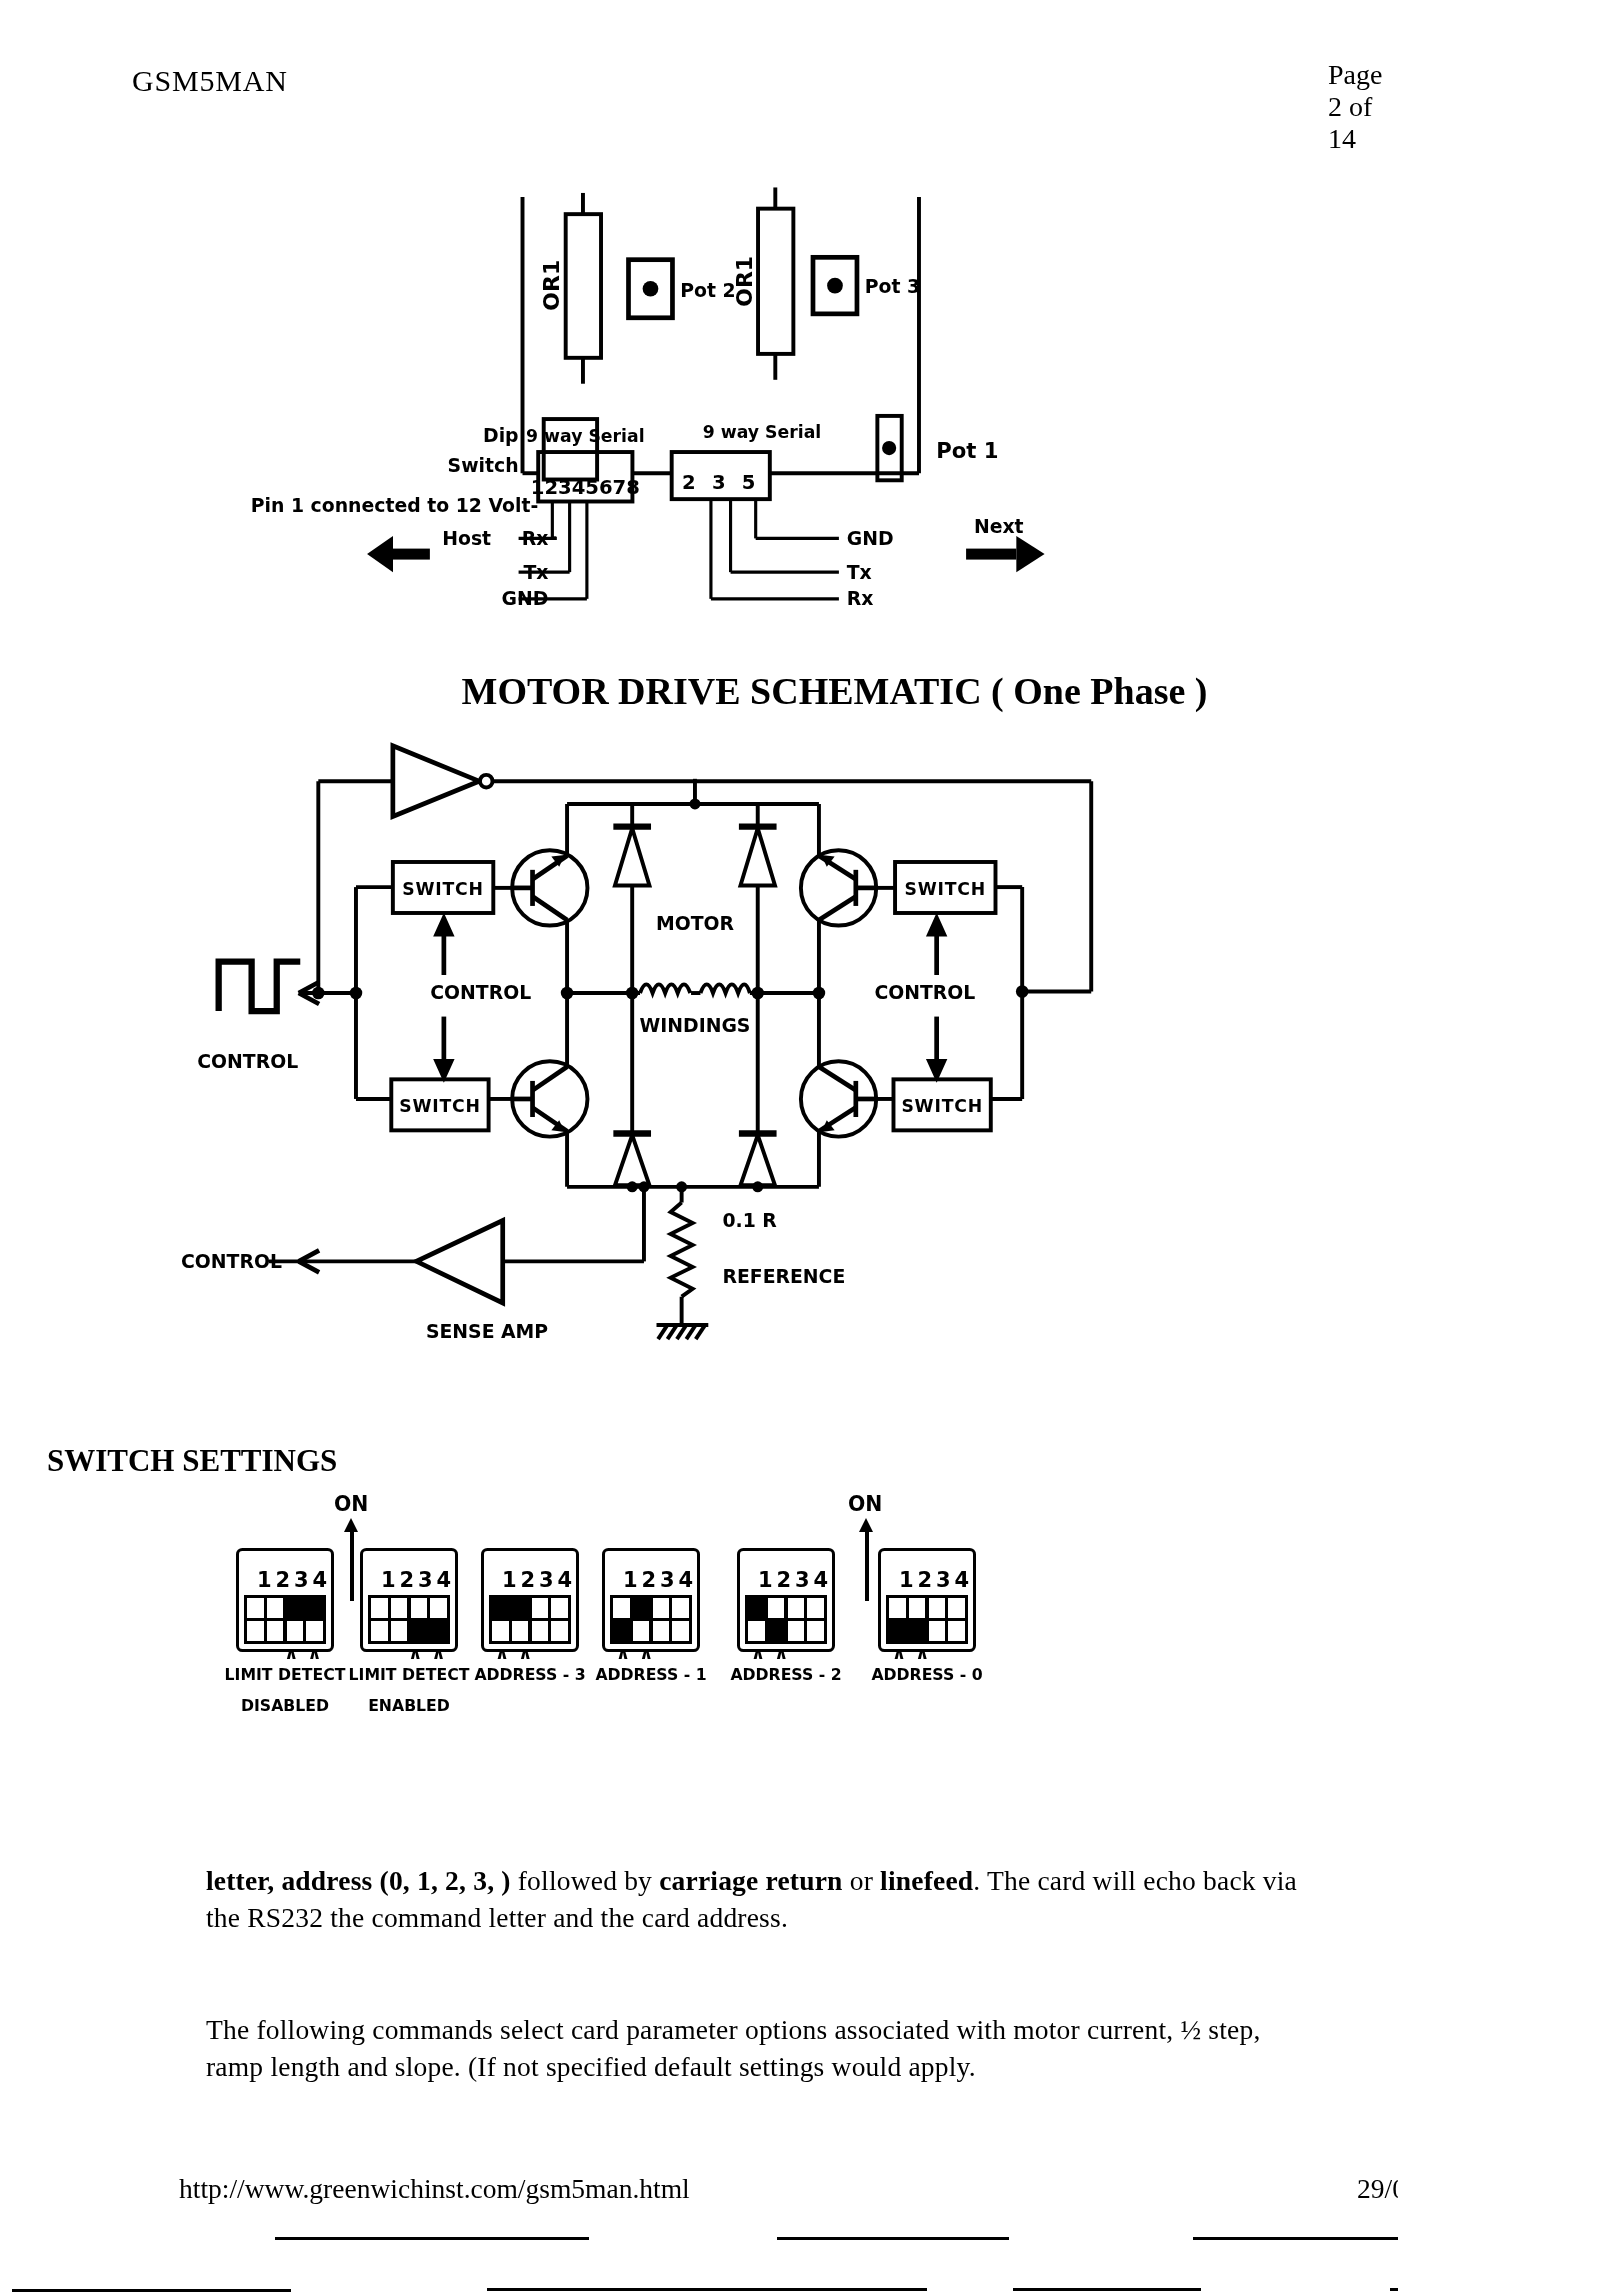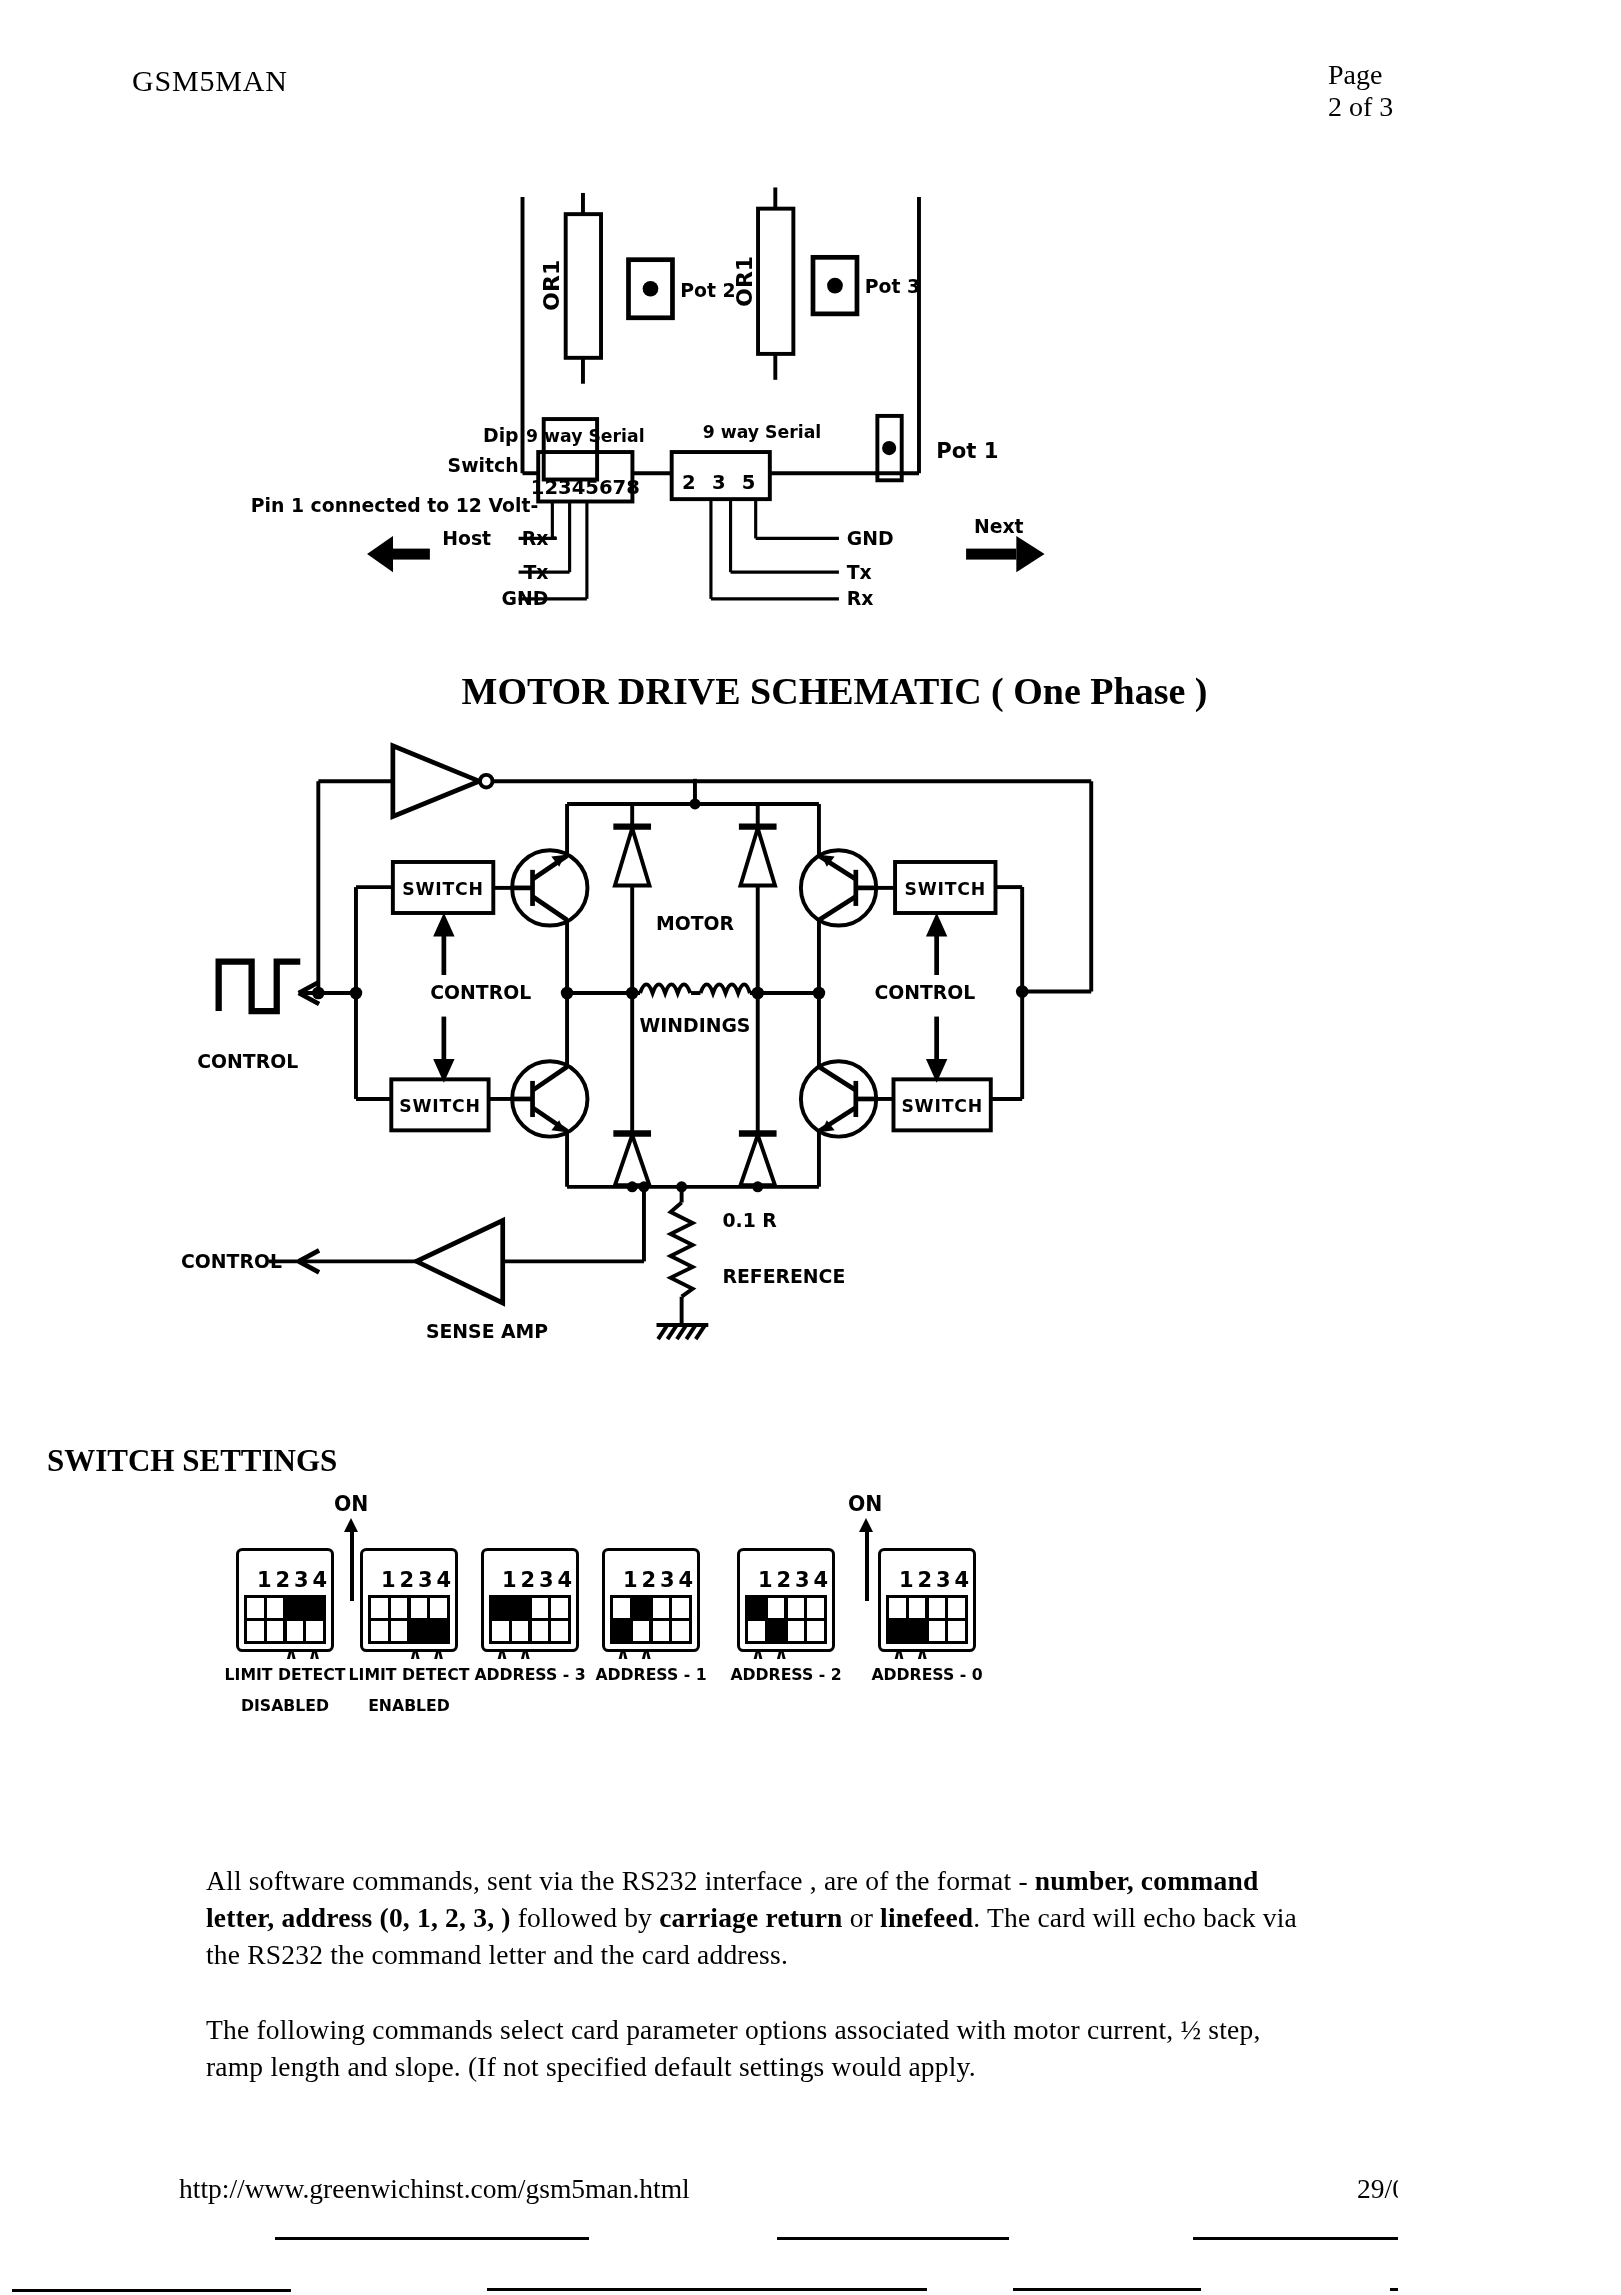--- a/index.html
+++ b/index.html
@@ -43,21 +43,21 @@
                   border-bottom:14px solid #000;}
   
   .dash{position:absolute;height:3.1px;background:#000;}
 </style>
 </head>
 <body>
 
 <div class="page">
 
   <div class="abs docid">GSM5MAN</div>
-  <div class="abs pageno">Page 2 of 3</div>
+  <div class="abs pageno">Page 2 of 14</div>
 
   <svg class="abs" style="left:181px;top:181px;" width="895" height="440" viewBox="0 0 1140 560">
     <g stroke="#000" stroke-width="5" fill="none">
 
       <line x1="435" y1="20" x2="435" y2="372"></line>
       <line x1="940" y1="20" x2="940" y2="372"></line>
       <line x1="435" y1="372" x2="455" y2="372"></line>
       <line x1="575" y1="372" x2="625" y2="372"></line>
       <line x1="750" y1="372" x2="940" y2="372"></line>
 
@@ -429,21 +429,20 @@
       <div class="dip-carets left">∧ ∧</div>
       </div>
     <div class="dip-labels">
         <div>ADDRESS - 0</div>
         <div></div>
       </div>
   </div>
 
 
   <div class="abs para p1">
-    <div><span>All software commands, sent via the RS232 interface , are of the format - </span><span class="b">number, command</span></div>
     <div><span class="b">letter, address (0, 1, 2, 3, )</span><span> followed by </span><span class="b">carriage return</span><span> or </span><span class="b">linefeed</span><span>. The card will echo back via</span></div>
     <div><span>the RS232 the command letter and the card address.</span></div>
   </div>
   <div class="abs para p2">
     <div><span>The following commands select card parameter options associated with motor current, ½ step,</span></div>
     <div><span>ramp length and slope. (If not specified default settings would apply.</span></div>
   </div>
 
   <div class="abs footer-url">http://www.greenwichinst.com/gsm5man.html</div>
   <div class="abs footer-date">29/03/00</div>

